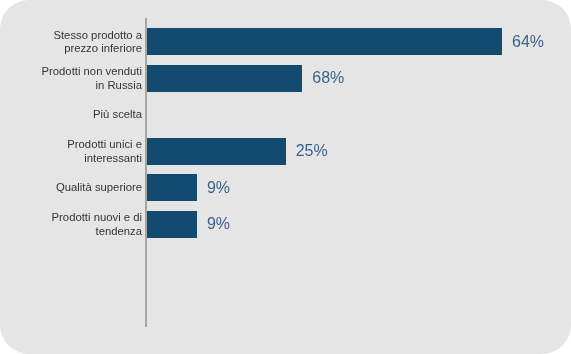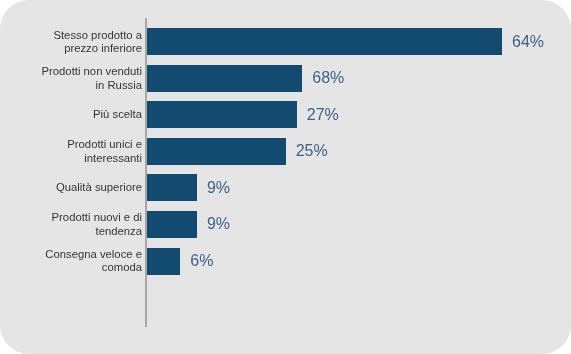--- a/index.html
+++ b/index.html
@@ -104,24 +104,20 @@
       <div class="cat-label" style="color: rgb(53, 53, 53);">Prodotti non venduti
 in Russia</div>
       <div class="bar-track">
         <div class="bar-fill" style="width: 155.312px; background: rgb(18, 74, 112);"></div>
         <div class="bar-value" style="left: 165.312px; color: rgb(60, 98, 136);">68%</div>
       </div>
     </div>
 
     <div class="bar-row">
       <div class="cat-label" style="color: rgb(53, 53, 53);">Più scelta</div>
-      <div class="bar-track">
-        <div class="bar-fill" style="width: 149.766px; background: rgb(18, 74, 112);"></div>
-        <div class="bar-value" style="left: 159.766px; color: rgb(60, 98, 136);">27%</div>
-      </div>
     </div>
 
     <div class="bar-row">
       <div class="cat-label" style="color: rgb(53, 53, 53);">Prodotti unici e
 interessanti</div>
       <div class="bar-track">
         <div class="bar-fill" style="width: 138.672px; background: rgb(18, 74, 112);"></div>
         <div class="bar-value" style="left: 148.672px; color: rgb(60, 98, 136); text-align: right;">25%</div>
       </div>
     </div>
@@ -137,23 +133,15 @@
     <div class="bar-row">
       <div class="cat-label" style="color: rgb(53, 53, 53);">Prodotti nuovi e di
 tendenza</div>
       <div class="bar-track">
         <div class="bar-fill" style="width: 49.9219px; background: rgb(18, 74, 112);"></div>
         <div class="bar-value" style="left: 59.9219px; color: rgb(60, 98, 136);">9%</div>
       </div>
     </div>
 
 
-    <div class="bar-row">
-      <div class="cat-label" style="color: rgb(53, 53, 53);">Consegna veloce e
-comoda</div>
-      <div class="bar-track">
-        <div class="bar-fill" style="width: 33.2812px; background: rgb(18, 74, 112);"></div>
-        <div class="bar-value" style="left: 43.2812px; color: rgb(60, 98, 136);">6%</div>
-      </div>
-    </div>
 
   </div>
 </div>
 
 </body></html>

